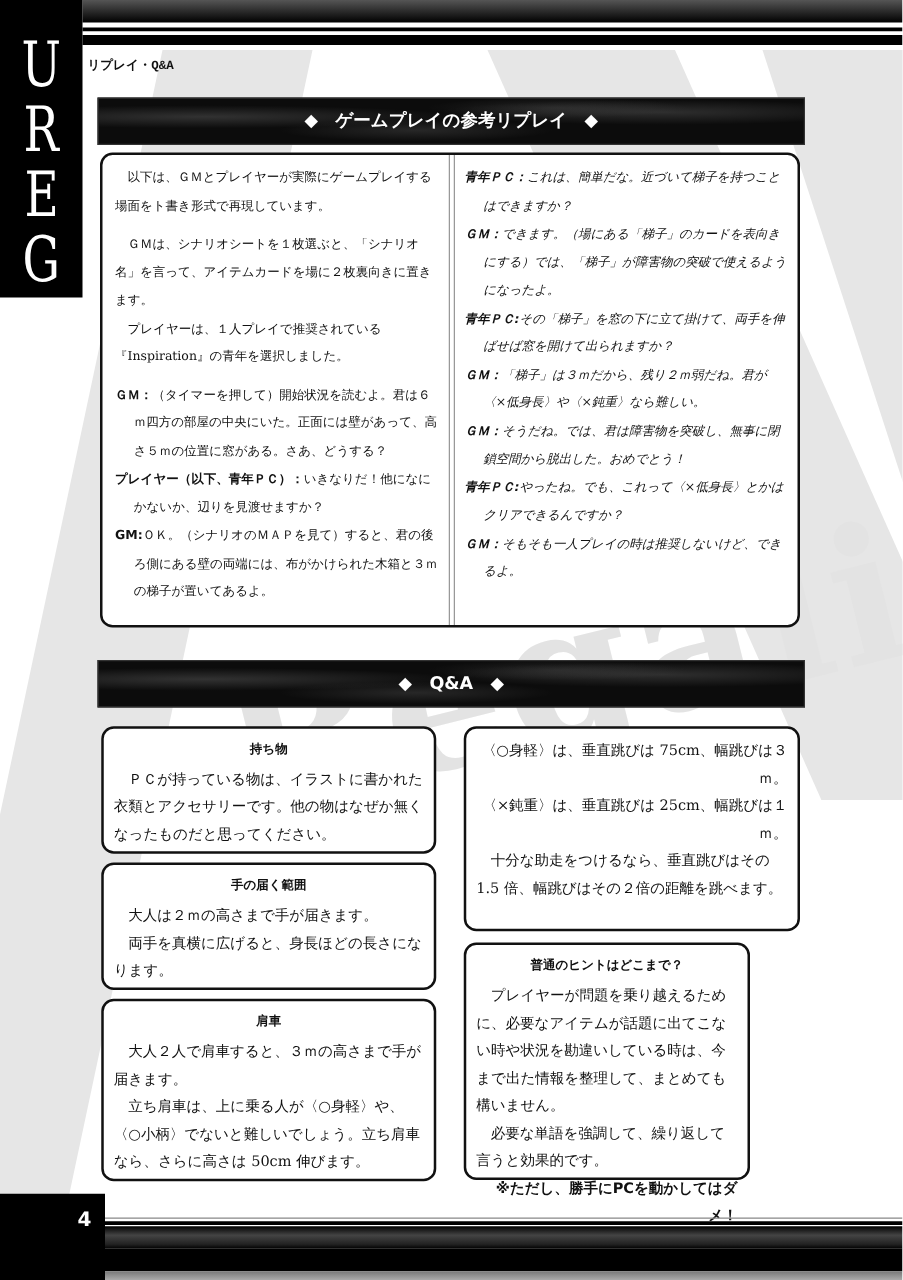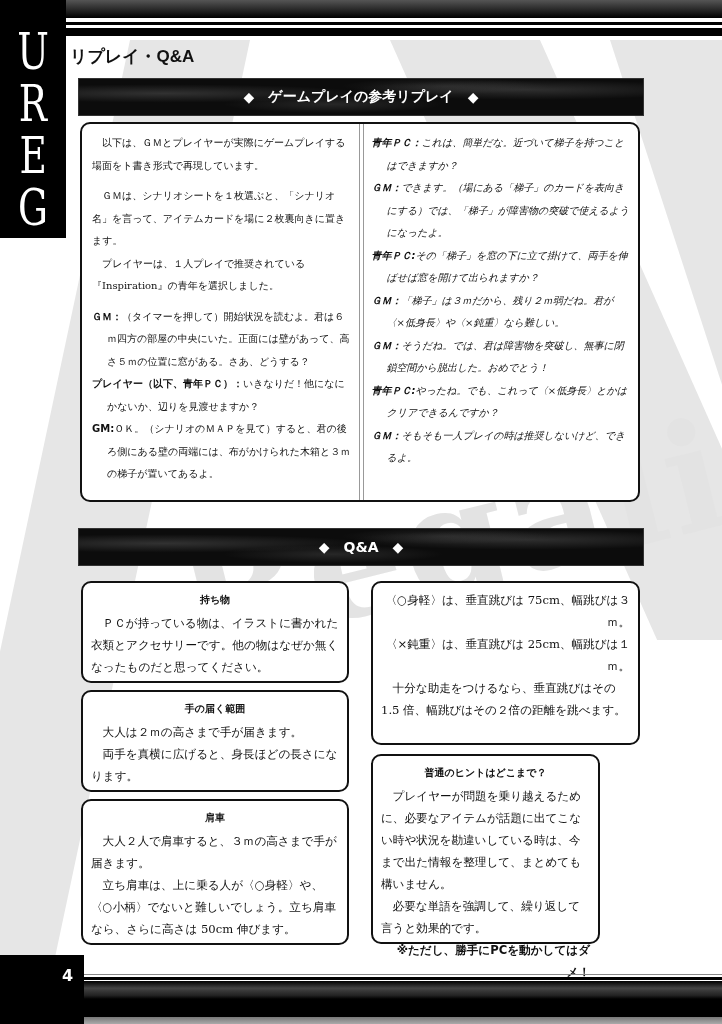--- a/index.html
+++ b/index.html
@@ -15,21 +15,21 @@
 
     
     .top-bar1 { position: absolute; left: 66px; right: 0; top: 0; height: 18px; background: linear-gradient(#555, #1a1a1a 70%, #000); z-index: 2; }
     .top-bar2 { position: absolute; left: 66px; right: 0; top: 22px; height: 3px; background: #000; z-index: 2; }
     .top-bar3 { position: absolute; left: 66px; right: 0; top: 28px; height: 8px; background: #000; z-index: 2; }
 
     
     .side { position: absolute; left: 0; top: 0; width: 66px; height: 238px; background: #000; z-index: 3; display: flex; flex-direction: column; align-items: center; padding-top: 26px; }
     .side-letter { color: #fff; font-family: "DejaVu Serif", serif; font-size: 50px; line-height: 52px; font-weight: normal; transform: scaleX(0.75); }
 
-    .section-title { position: absolute; left: 70px; top: 45px; font-family: Liberation Sans, sans-serif; font-weight: bold; font-size: 17px; z-index: 3; }
+    .section-title { position: absolute; left: 70px; top: 45px; font-family: Liberation Mono, monospace; font-weight: bold; font-size: 10px; z-index: 3; }
 
     
     .banner { position: absolute; left: 78px; width: 566px; height: 38px; z-index: 3;
       background:
         radial-gradient(ellipse at 15% 40%, rgba(120,120,120,0.35), transparent 30%),
         radial-gradient(ellipse at 45% 70%, rgba(90,90,90,0.35), transparent 25%),
         radial-gradient(ellipse at 80% 30%, rgba(110,110,110,0.35), transparent 28%),
         radial-gradient(ellipse at 65% 20%, rgba(70,70,70,0.4), transparent 20%),
         #0c0c0c;
       border: 1px solid #333; display: flex; align-items: center; justify-content: center; color: #fff; font-family: "DejaVu Sans", sans-serif; font-weight: bold; font-size: 14px; gap: 14px; }

